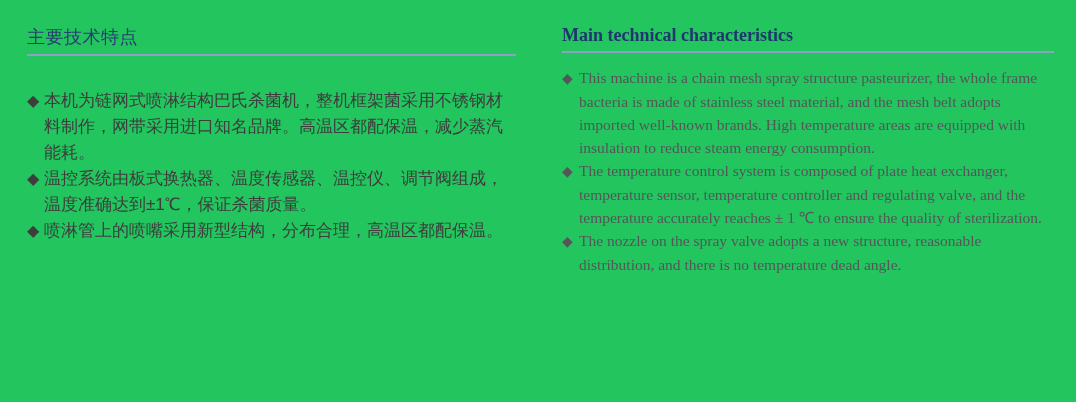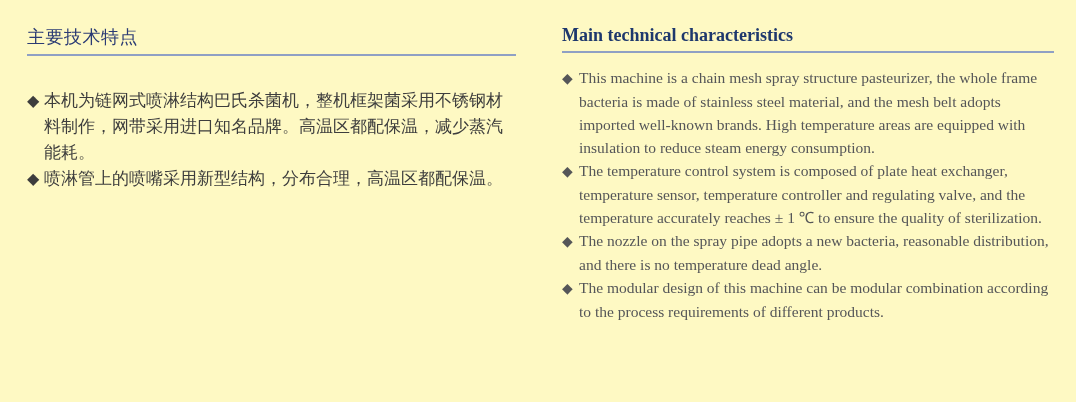--- a/index.html
+++ b/index.html
@@ -7,21 +7,21 @@
     width: 1076px;
     height: 402px;
     background: #ffffff;
     font-family: "Liberation Sans", sans-serif;
     overflow: hidden;
   }
   .page {
     position: relative;
     width: 1076px;
     height: 402px;
-    background: #fef9c3;
+    background: #22c55e;
   }
   .column {
     position: absolute;
     top: 25px;
   }
   .col-left  { left: 27px;  width: 489px; }
   .col-right { left: 562px; width: 492px; }
 
   .header-wrap {
     border-bottom: 2px solid #8fa0c4;
@@ -77,38 +77,38 @@
 
   <section class="column col-left">
     <div class="header-wrap">
       <span class="header-title">主要技术特点</span>
     </div>
     <ul class="feature-list">
       <li>
         <span class="bullet">◆</span><span>本机为链网式喷淋结构巴氏杀菌机，整机框架菌采用不锈钢材料制作，网带采用进口知名品牌。高温区都配保温，减少蒸汽能耗。</span>
       </li>
       <li>
+        <span class="bullet">◆</span><span>温控系统由板式换热器、温度传感器、温控仪、调节阀组成，温度准确达到±1℃，保证杀菌质量。</span>
+      </li>
+      <li>
         <span class="bullet">◆</span><span>喷淋管上的喷嘴采用新型结构，分布合理，高温区都配保温。</span>
       </li>
     </ul>
   </section>
 
   <section class="column col-right">
     <div class="header-wrap">
       <span class="header-title">Main technical characteristics</span>
     </div>
     <ul class="feature-list">
       <li>
         <span class="bullet">◆</span><span>This machine is a chain mesh spray structure pasteurizer, the whole frame bacteria is made of stainless steel material, and the mesh belt adopts imported well-known brands. High temperature areas are equipped with insulation to reduce steam energy consumption.</span>
       </li>
       <li>
         <span class="bullet">◆</span><span>The temperature control system is composed of plate heat exchanger, temperature sensor, temperature controller and regulating valve, and the temperature accurately reaches ± 1 ℃ to ensure the quality of sterilization.</span>
       </li>
       <li>
-        <span class="bullet">◆</span><span>The nozzle on the spray pipe adopts a new bacteria, reasonable distribution, and there is no temperature dead angle.</span>
-      </li>
-      <li>
-        <span class="bullet">◆</span><span>The modular design of this machine can be modular combination according to the process requirements of different products.</span>
+        <span class="bullet">◆</span><span>The nozzle on the spray valve adopts a new structure, reasonable distribution, and there is no temperature dead angle.</span>
       </li>
     </ul>
   </section>
 
 </div>
 
 </body></html>

